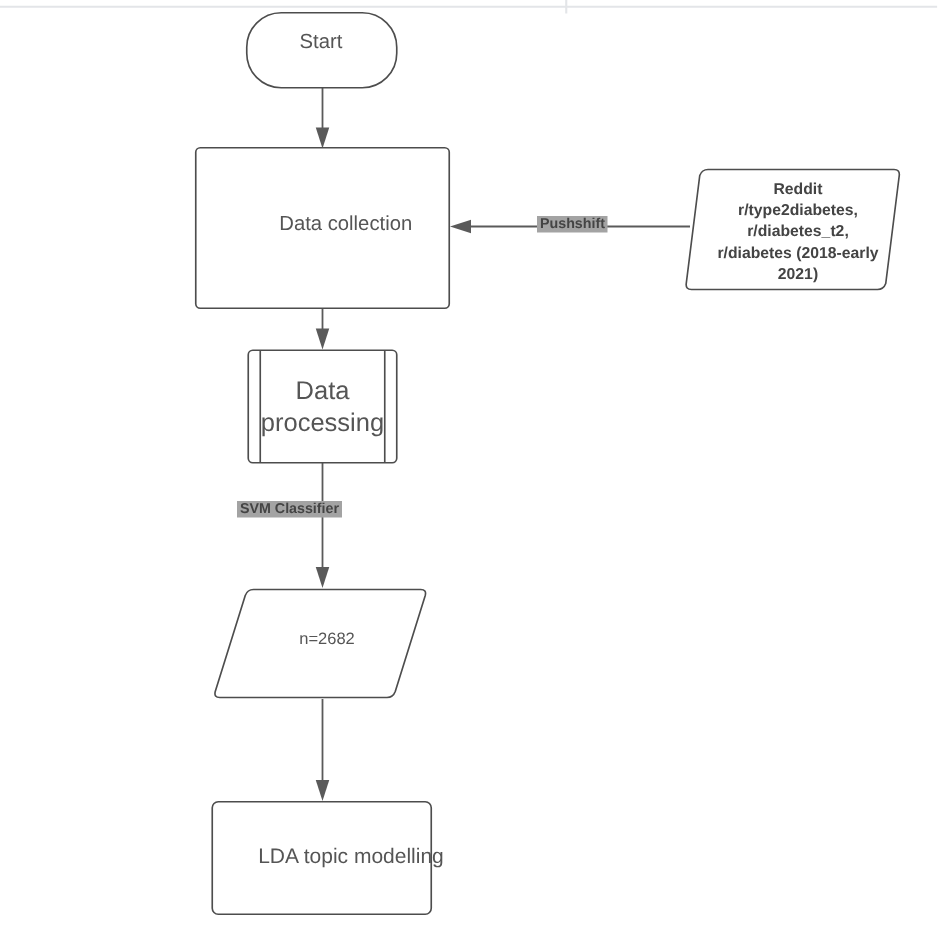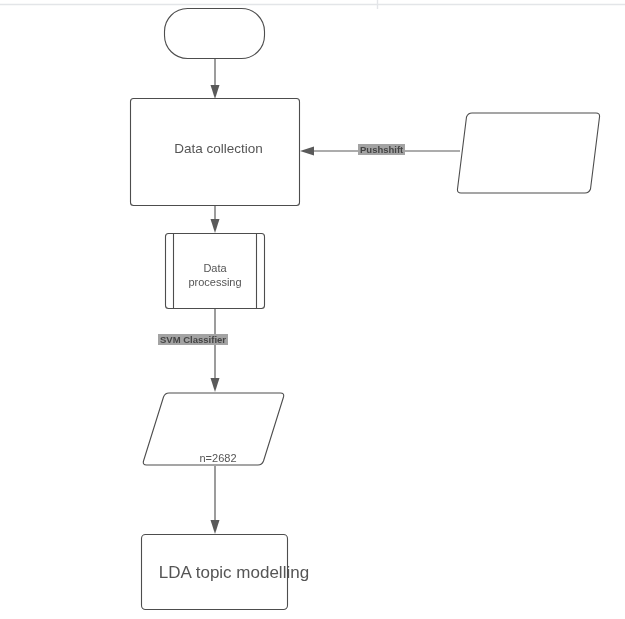--- a/index.html
+++ b/index.html
@@ -55,52 +55,50 @@
     color: #555555;
     line-height: 1.25;
     pointer-events: none;
     white-space: pre-line;
   }
   .lbl-start {
     left: 164px; top: 20px; width: 100px;
     font-size: 13.5px;
   }
   .lbl-collection {
-    left: 128px; top: 141px; width: 181px;
+    left: 140px; top: 141px; width: 181px;
     font-size: 13.5px;
   }
   .lbl-processing {
     left: 172px; top: 250px; width: 86px;
-    font-size: 11px;
-    margin-top: 12px;
+    font-size: 17px;
   }
   .lbl-lda {
     left: 144px; top: 562px; width: 180px;
-    font-size: 17px;
+    font-size: 14px;
   }
   .lbl-reddit {
     left: 472px; top: 119px; width: 120px;
     font-size: 10.5px;
     font-weight: bold;
     color: #444444;
     line-height: 1.35;
   }
   .lbl-covid {
     left: 158px; top: 405px; width: 120px;
     font-size: 10.5px;
     font-weight: bold;
     color: #444444;
     line-height: 1.35;
   }
   .lbl-covid .count {
     display: block;
     font-weight: normal;
     font-size: 11px;
     color: #555555;
-    margin-top: 32px;
   }
   .edge-label {
     position: absolute;
     color: #444444;
     font-size: 9.5px;
     font-weight: bold;
     background: #a3a3a3;
     padding: 0 2px;
     white-space: nowrap;
     pointer-events: none;
@@ -147,23 +145,29 @@
     <rect class="shape-stroke" x="165.5" y="233.5" width="99" height="75" rx="3" ry="3"></rect>
     <line class="inner-line" x1="173.5" y1="233.5" x2="173.5" y2="308.5"></line>
     <line class="inner-line" x1="256.5" y1="233.5" x2="256.5" y2="308.5"></line>
 
     <path class="shape-stroke" d="M 169 393 Q 165 393 163.5 397 L 143.5 461 Q 142.5 465 146.5 465
              L 258 465 Q 262 465 263.5 461 L 283.5 397 Q 284.5 393 280.5 393 Z"></path>
 
     <rect class="shape-stroke" x="141.5" y="534.5" width="146" height="75" rx="4" ry="4"></rect>
   </svg>
 
+  <div class="node-label lbl-start">Start</div>
 
   <div class="node-label lbl-collection">Data collection</div>
 
+  <div class="node-label lbl-reddit">Reddit
+r/type2diabetes,
+r/diabetes_t2,
+r/diabetes (2018-early
+2021)</div>
 
   <div class="node-label lbl-processing">Data
 processing</div>
 
   <div class="node-label lbl-covid">
     <span class="count">n=2682</span>
   </div>
 
   <div class="node-label lbl-lda">LDA topic modelling</div>
 

